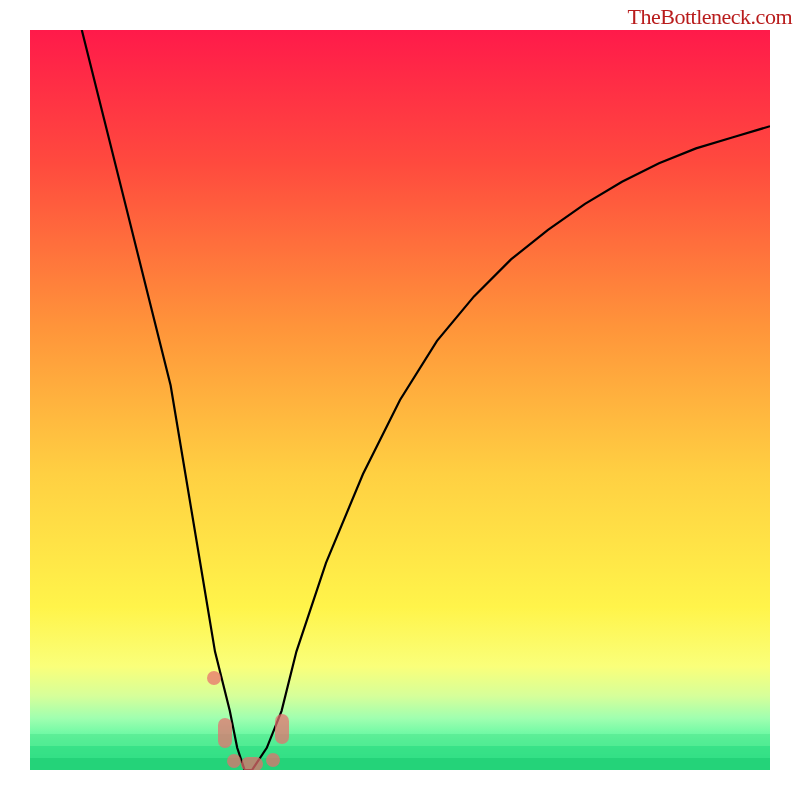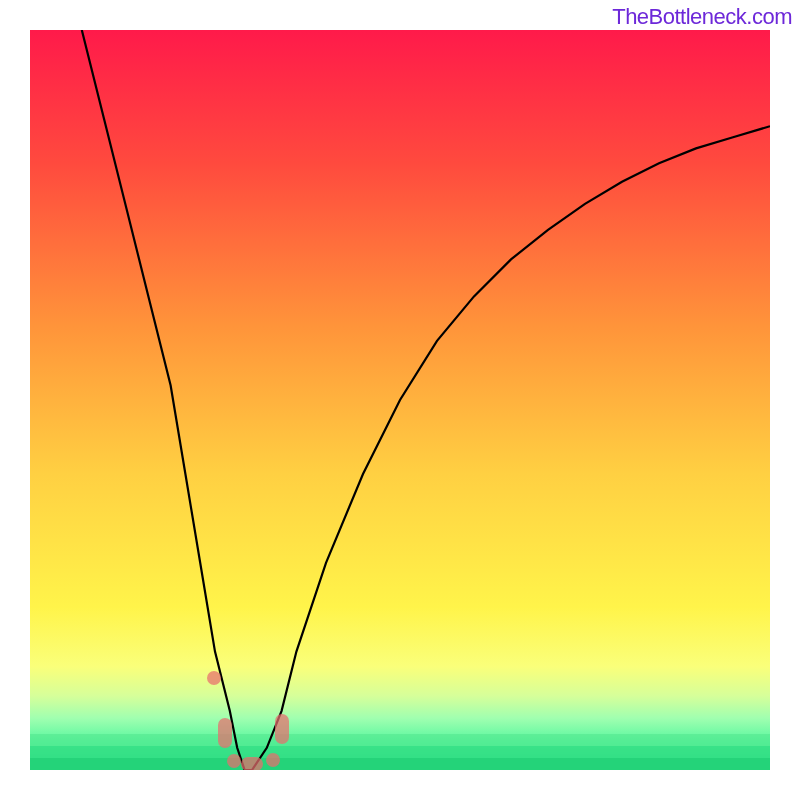--- a/index.html
+++ b/index.html
@@ -1,17 +1,17 @@
 <!DOCTYPE html>
 <html><head>
   <meta charset="utf-8">
   <style>
     * { margin: 0; padding: 0; box-sizing: border-box; }
     body { background: #fff; width: 800px; height: 800px; overflow: hidden; position: relative; }
-    .watermark { position: absolute; top: 4px; right: 8px; font-family: Liberation Sans, sans-serif; font-size: 22px; color: #6d28d9; letter-spacing: -0.5px; z-index: 10; }
+    .watermark { position: absolute; top: 4px; right: 8px; font-family: Liberation Serif, serif; font-size: 22px; color: #b91c1c; letter-spacing: -0.5px; z-index: 10; }
     .chart-area { position: absolute; top: 30px; left: 30px; width: 740px; height: 740px; overflow: hidden; }
     .gradient-bg { position: absolute; inset: 0; }
     svg.curve { position: absolute; inset: 0; }
     .markers { position: absolute; inset: 0; }
     .marker-pill { position: absolute; background: rgba(232,110,110,0.72); border-radius: 999px; transform: translate(-50%, -50%); }
     .marker-dot { width: 14px; height: 14px; }
     .marker-vert { width: 14px; height: 30px; }
     .marker-wide { width: 22px; height: 14px; }
     .green-band { position: absolute; left: 0; right: 0; height: 12px; }
   </style>

